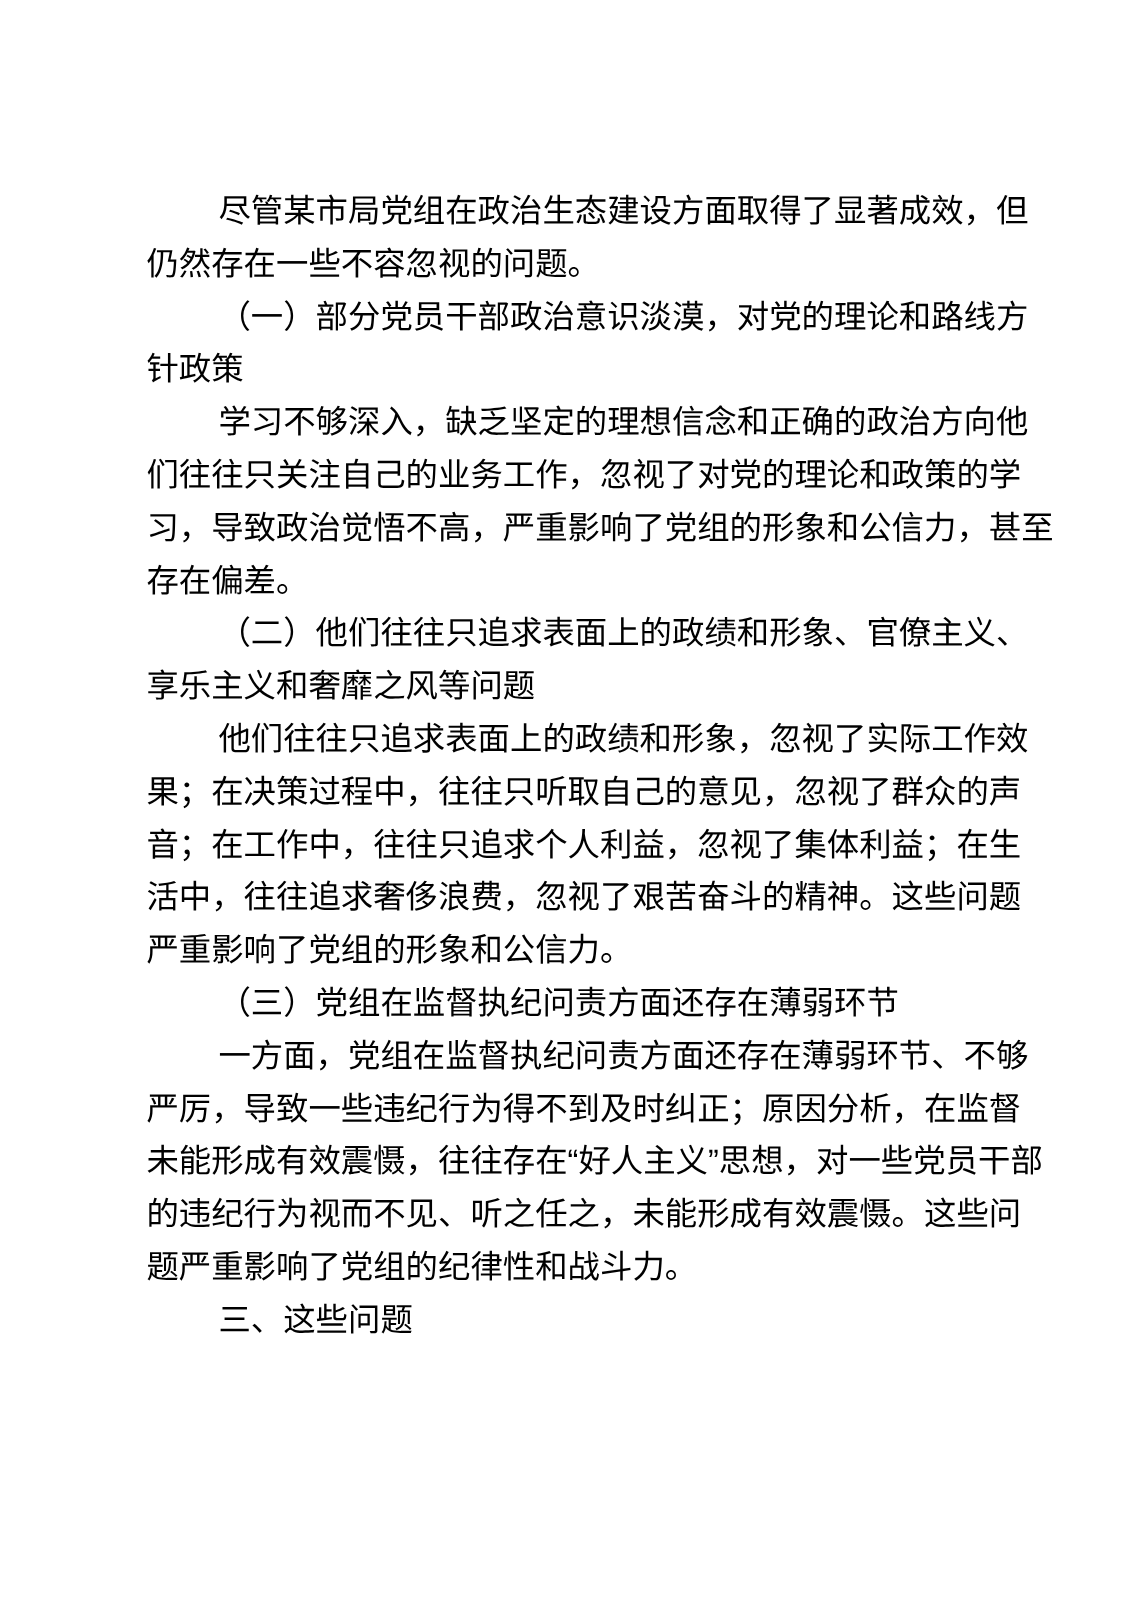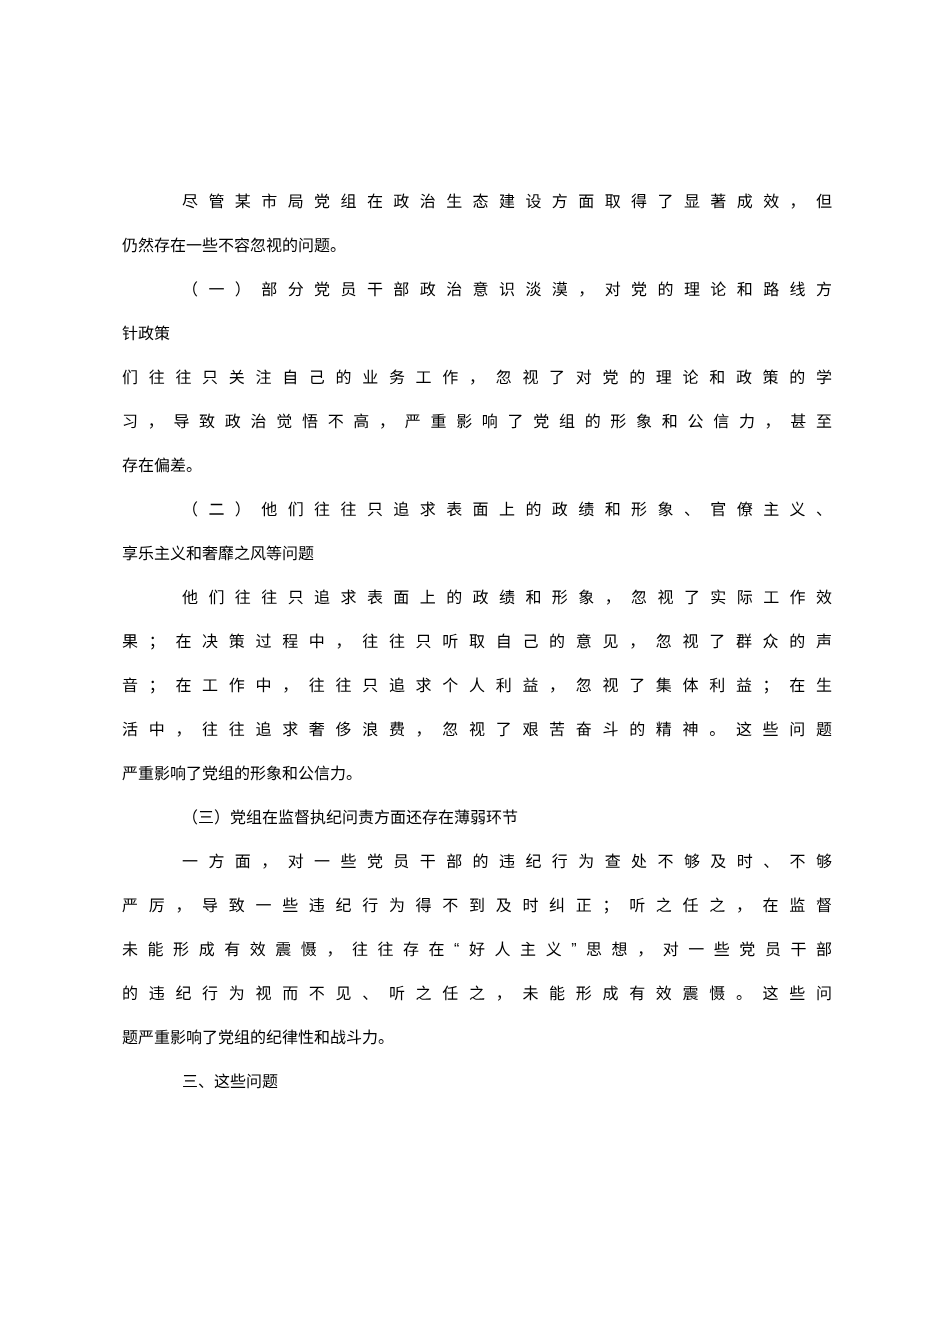--- a/index.html
+++ b/index.html
@@ -16,23 +16,23 @@
     color: #000000;
   }
   .doc-page {
     position: absolute;
     inset: 0;
     background: #ffffff;
   }
   .doc-content {
     position: absolute;
     left: 122px;
-    top: 180px;
+    top: 154px;
     width: 710px;
-    font-size: 16px;
+    font-size: 27px;
     line-height: 44px;
     color: #000000;
     letter-spacing: 0;
   }
   .para {
     margin: 0;
     padding: 0;
   }
   .line {
     text-align: justify;
@@ -57,20 +57,21 @@
       <div class="line first">尽管某市局党组在政治生态建设方面取得了显著成效，但</div>
       <div class="line last">仍然存在一些不容忽视的问题。</div>
     </div>
 
     <div class="para">
       <div class="line first">（一）部分党员干部政治意识淡漠，对党的理论和路线方</div>
       <div class="line last">针政策</div>
     </div>
 
     <div class="para">
+      <div class="line first">学习不够深入，缺乏坚定的理想信念和正确的政治方向他</div>
       <div class="line">们往往只关注自己的业务工作，忽视了对党的理论和政策的学</div>
       <div class="line">习，导致政治觉悟不高，严重影响了党组的形象和公信力，甚至</div>
       <div class="line last">存在偏差。</div>
     </div>
 
     <div class="para">
       <div class="line first">（二）他们往往只追求表面上的政绩和形象、官僚主义、</div>
       <div class="line last">享乐主义和奢靡之风等问题</div>
     </div>
 
@@ -80,22 +81,22 @@
       <div class="line">音；在工作中，往往只追求个人利益，忽视了集体利益；在生</div>
       <div class="line">活中，往往追求奢侈浪费，忽视了艰苦奋斗的精神。这些问题</div>
       <div class="line last">严重影响了党组的形象和公信力。</div>
     </div>
 
     <div class="para">
       <div class="line first last">（三）党组在监督执纪问责方面还存在薄弱环节</div>
     </div>
 
     <div class="para">
-      <div class="line first">一方面，对一些党员干部的违纪行为查处不够及时、不够</div>
-      <div class="line">严厉，导致一些违纪行为得不到及时纠正；听之任之，在监督</div>
+      <div class="line first">一方面，党组在监督执纪问责方面还存在薄弱环节、不够</div>
+      <div class="line">严厉，导致一些违纪行为得不到及时纠正；原因分析，在监督</div>
       <div class="line">未能形成有效震慑，往往存在“好人主义”思想，对一些党员干部</div>
       <div class="line">的违纪行为视而不见、听之任之，未能形成有效震慑。这些问</div>
       <div class="line last">题严重影响了党组的纪律性和战斗力。</div>
     </div>
 
     <div class="para">
       <div class="line first last">三、这些问题</div>
     </div>
 
   </div>

